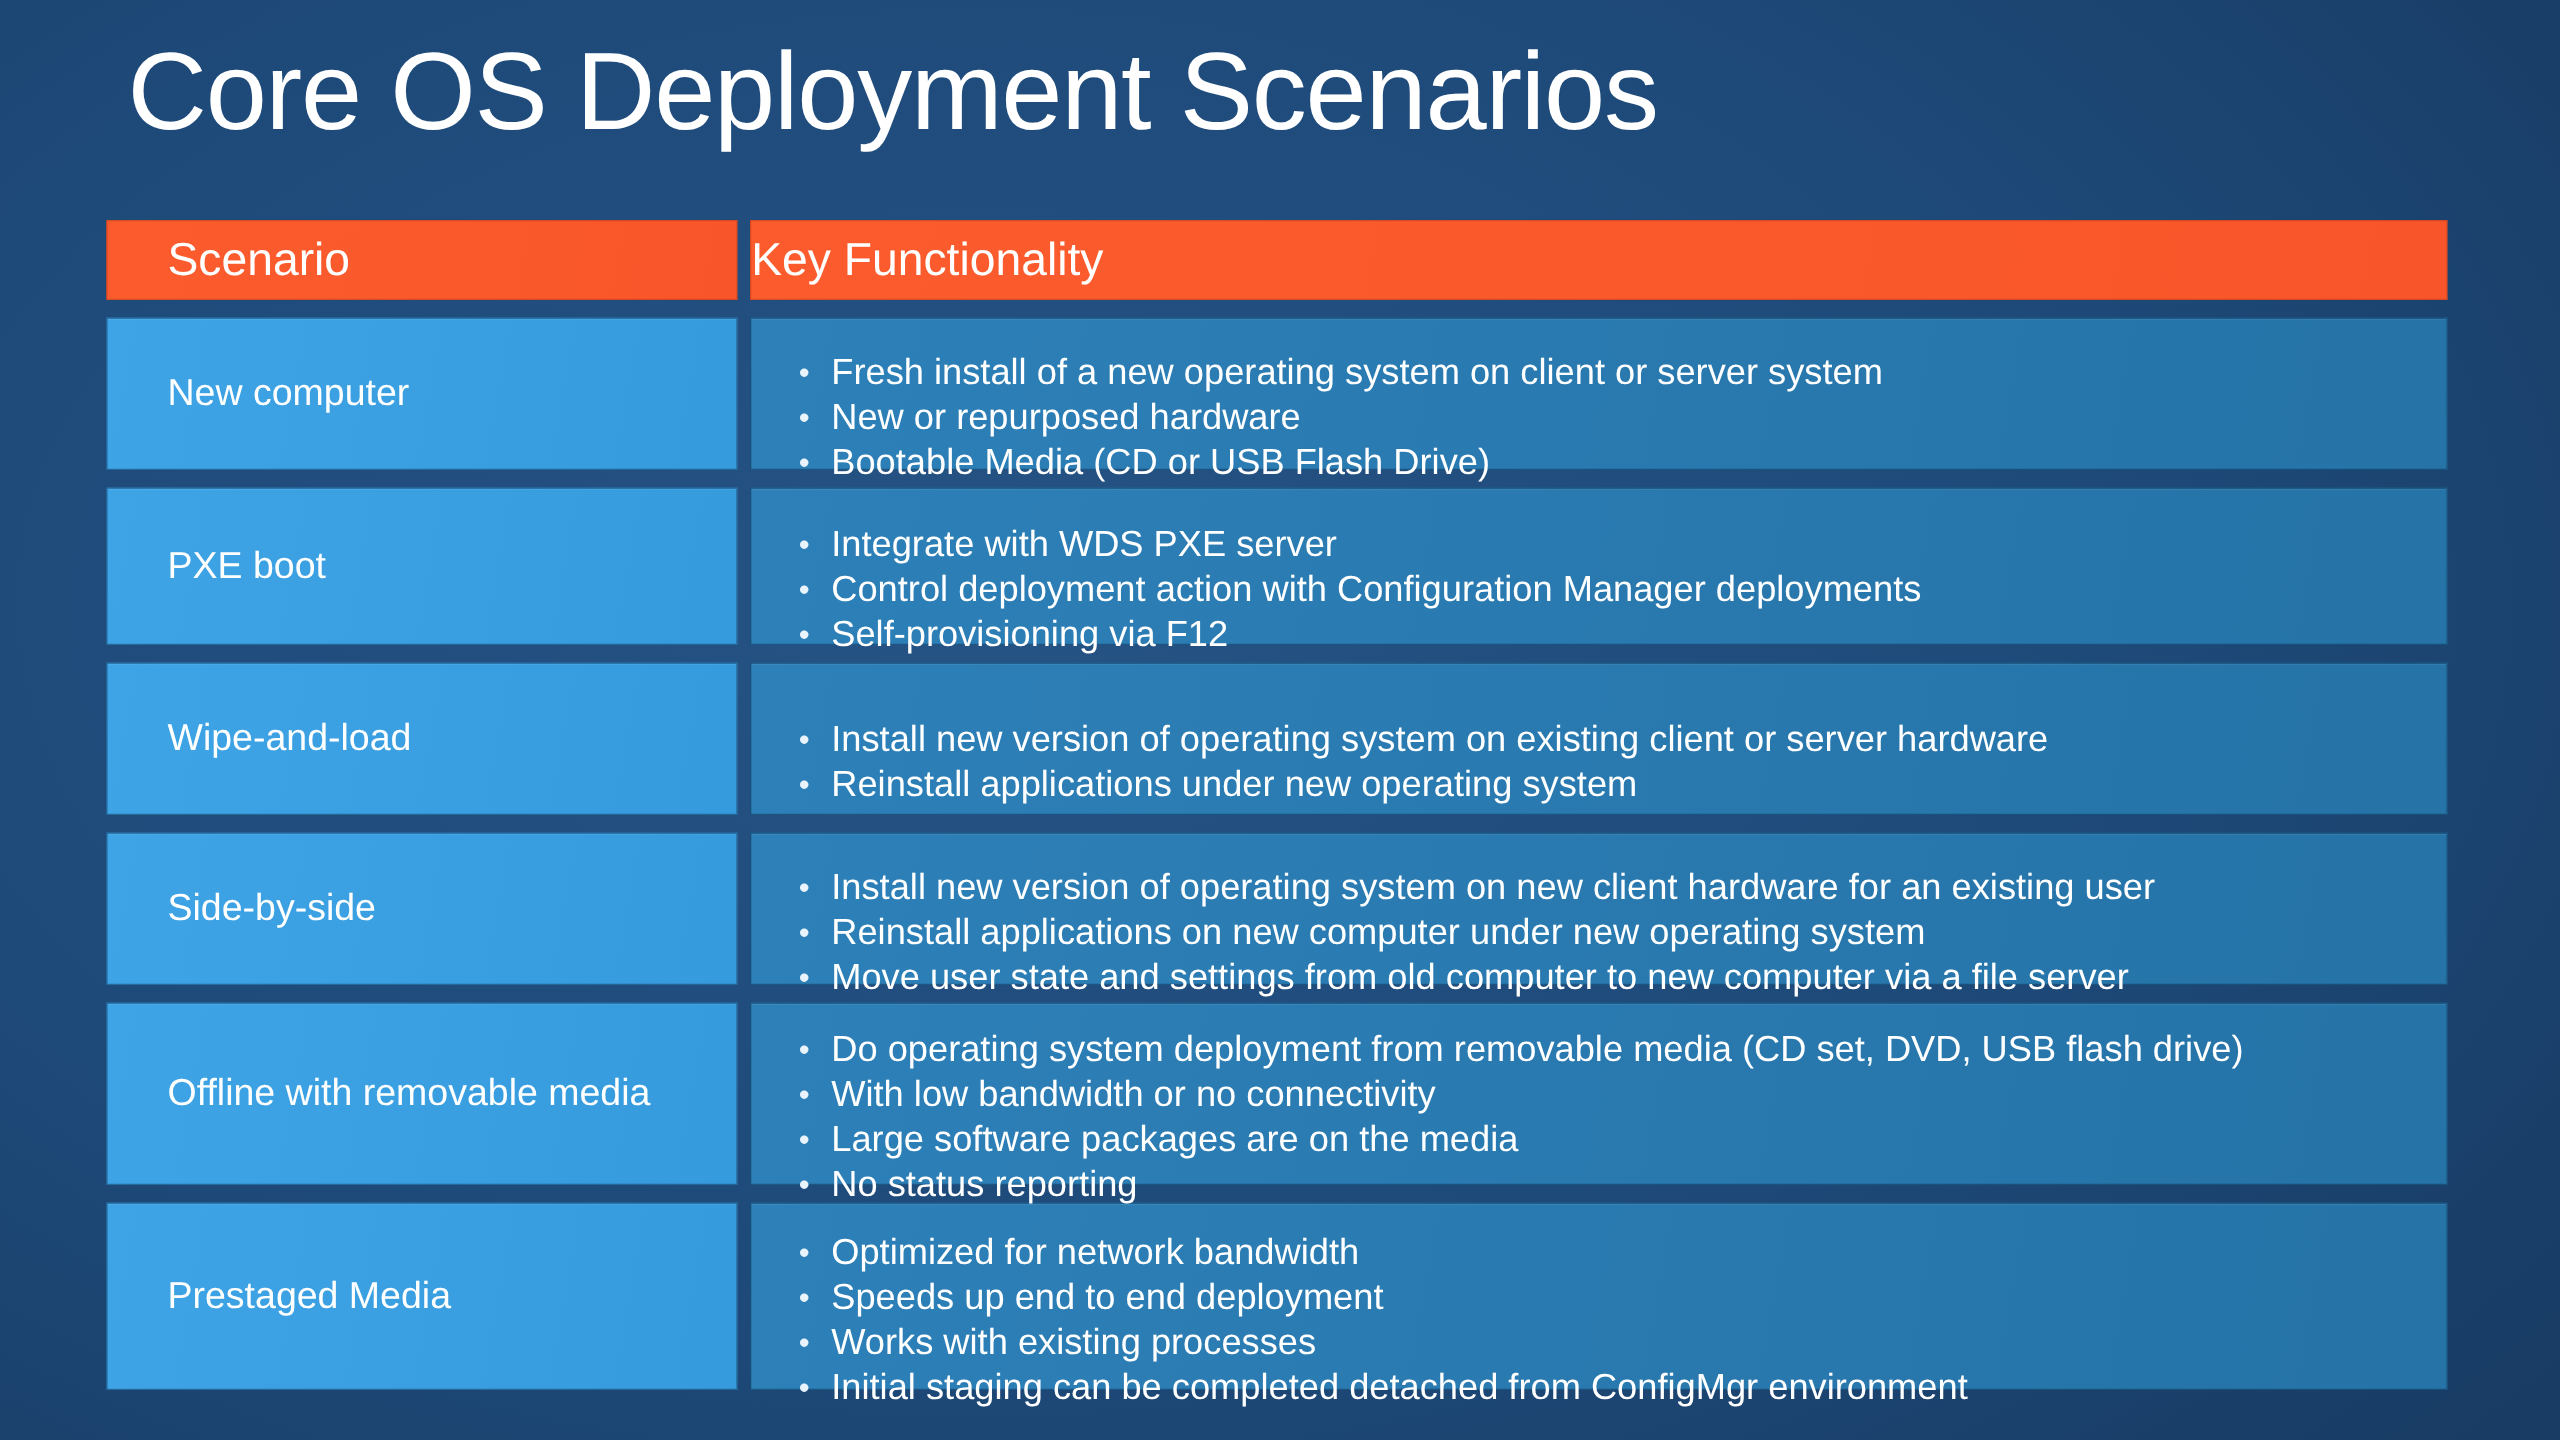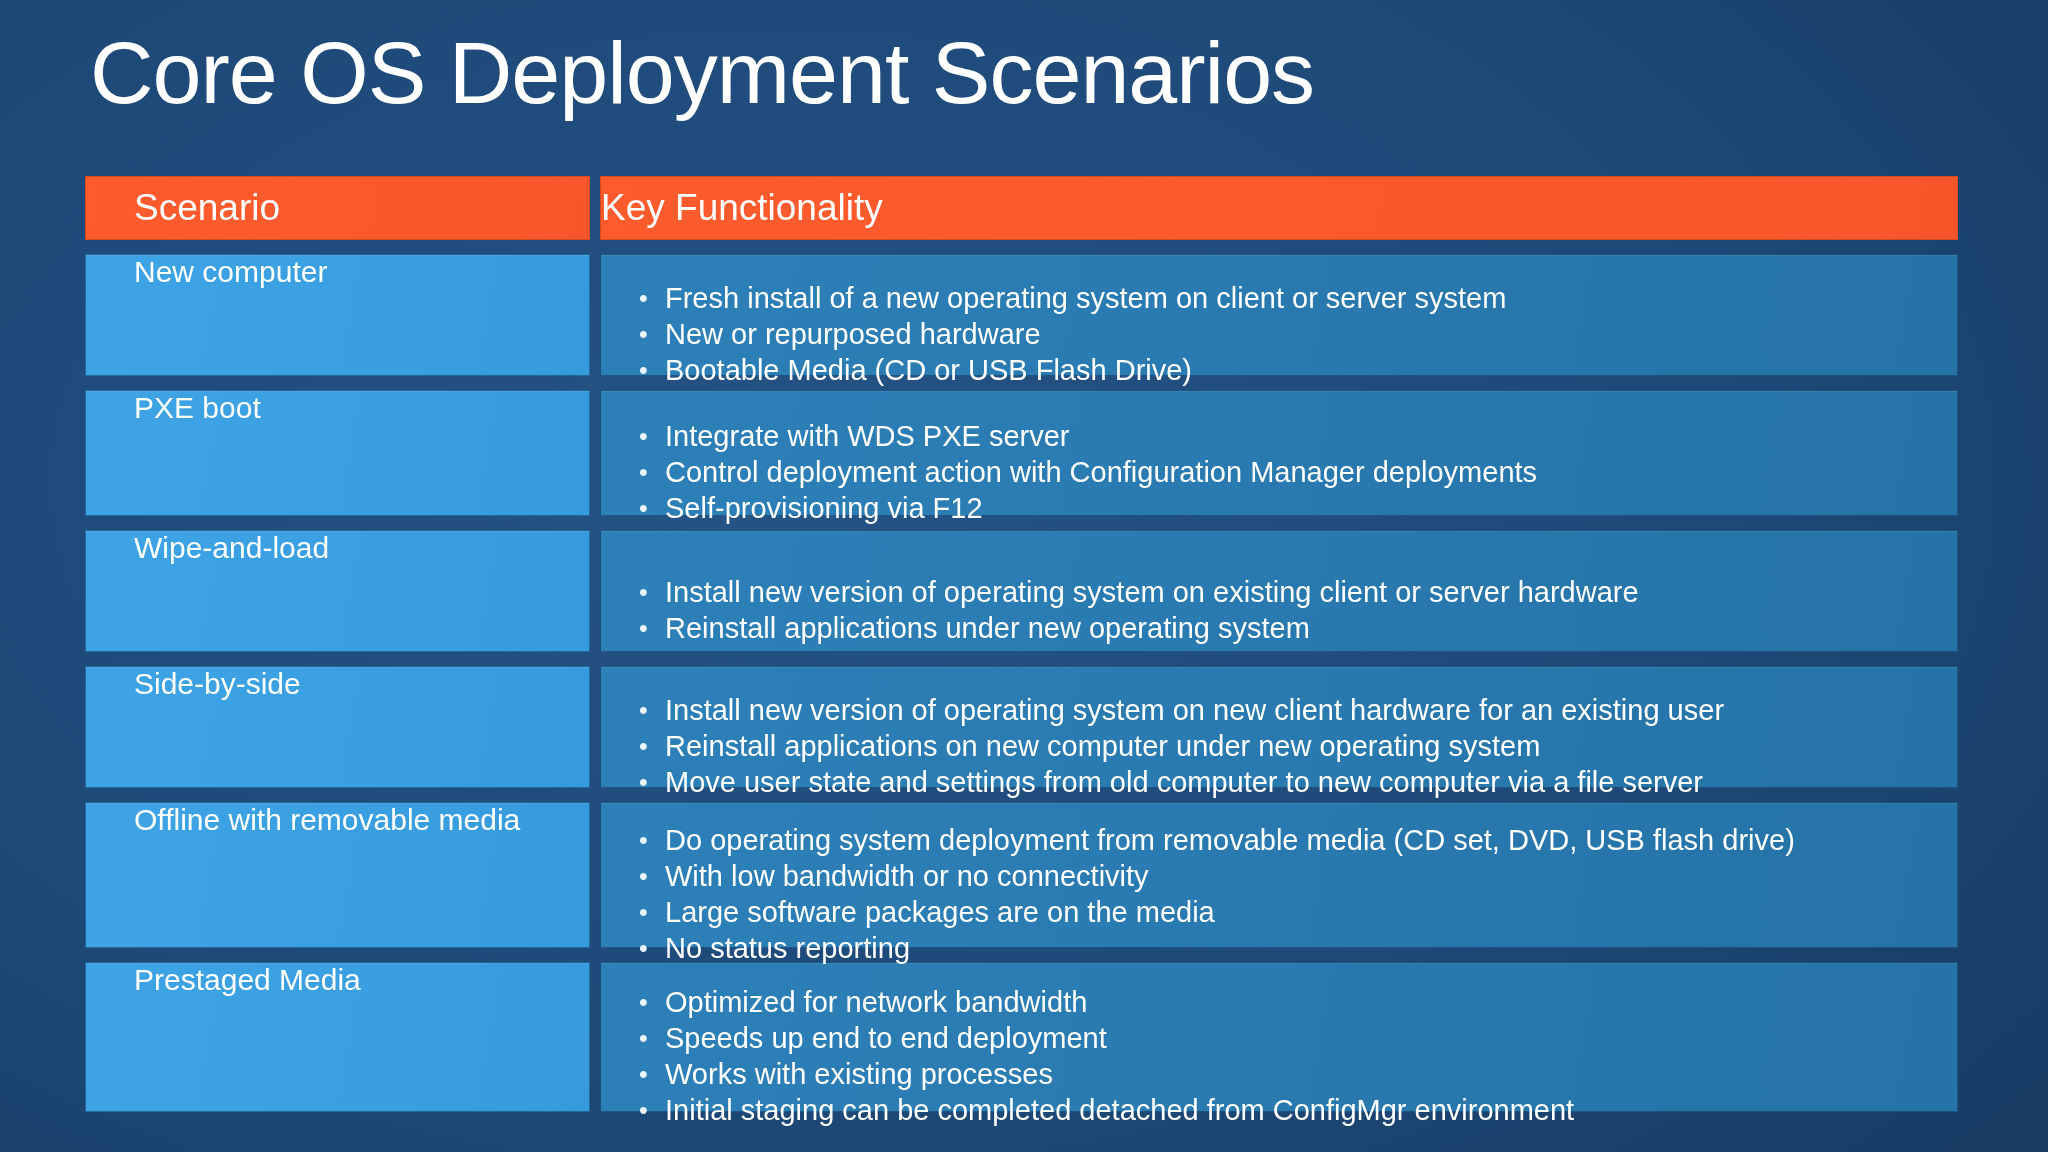--- a/index.html
+++ b/index.html
@@ -10,21 +10,21 @@
     height: 1152px;
     overflow: hidden;
     color: #ffffff;
     font-family: "Liberation Sans", sans-serif;
     background:
       radial-gradient(ellipse 1600px 1000px at 38% 42%, rgba(38,84,133,0.9) 0%, rgba(30,74,122,0.95) 55%, rgba(24,60,100,1) 100%),
       #1E4A7A;
   }
   .slide-title {
     position: absolute;
-    left: 90px;
+    left: 102px;
     top: 24px;
     font-size: 88px;
     font-weight: 300;
     letter-spacing: -1px;
     line-height: 1.12;
     color: #ffffff;
   }
   .table {
     position: absolute;
     left: 85px;
@@ -45,21 +45,21 @@
   }
   .hdr--scenario { padding-left: 48px; }
   .hdr--func { }
   .cell {
     border: 1px solid rgba(10,38,66,0.45);
     box-shadow: inset 0 1px 0 rgba(255,255,255,0.07);
   }
   .cell--scenario {
     background: linear-gradient(100deg, #3EA4E5 0%, #359BDC 100%);
     display: flex;
-    align-items: flex-start;
+    align-items: center;
     padding-left: 48px;
     font-size: 30px;
     font-weight: 400;
   }
   .cell--func {
     background: linear-gradient(100deg, #2D80B8 0%, #2573A7 100%);
     display: flex;
     align-items: center;
     padding: 6px 24px 6px 34px;
   }

